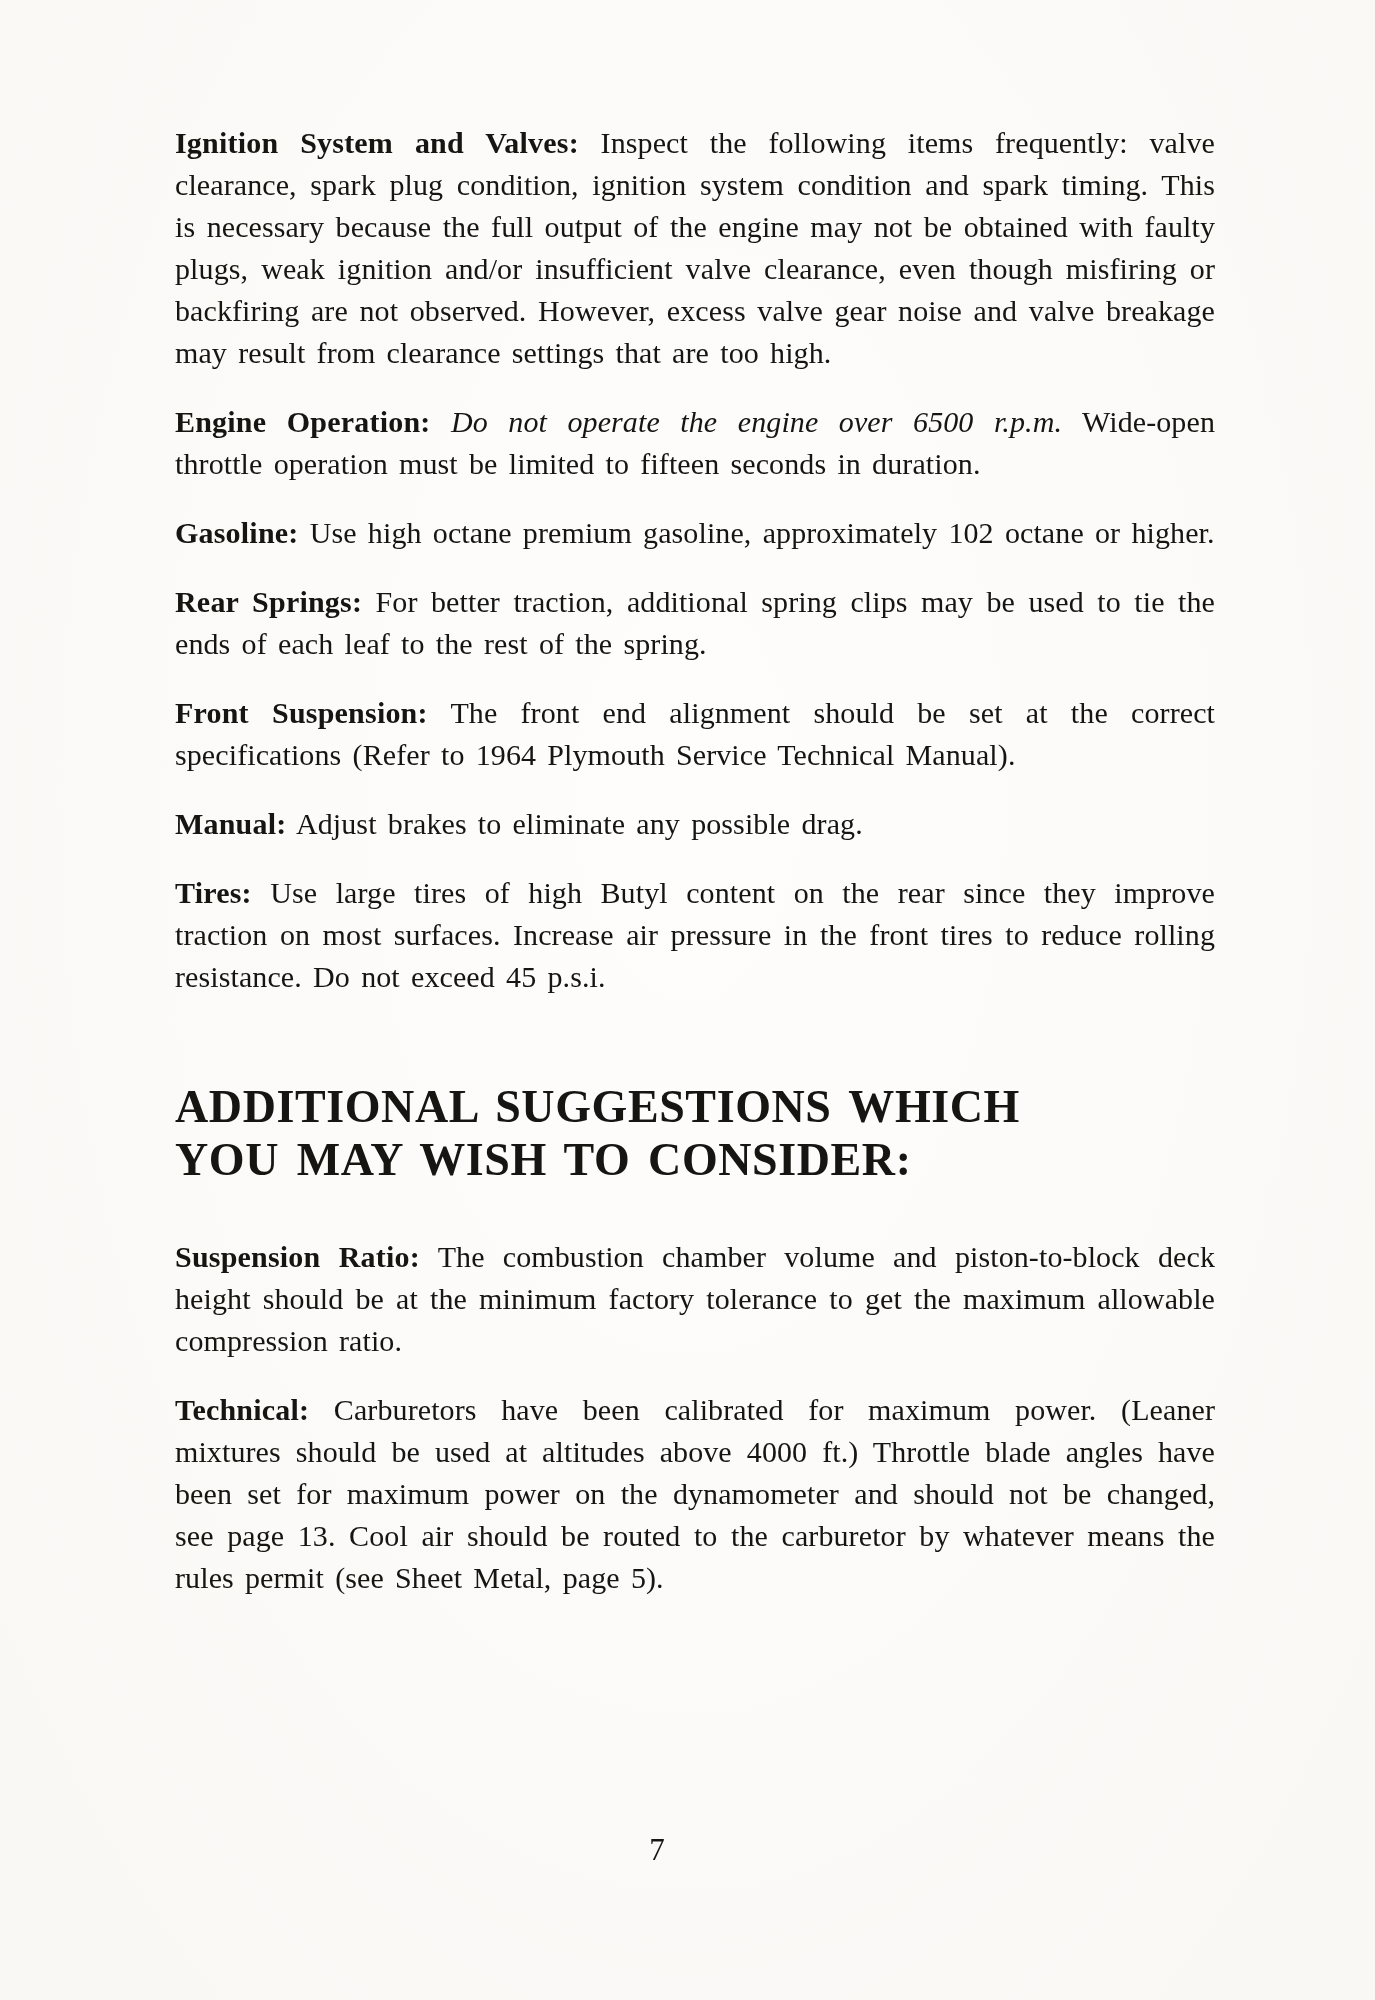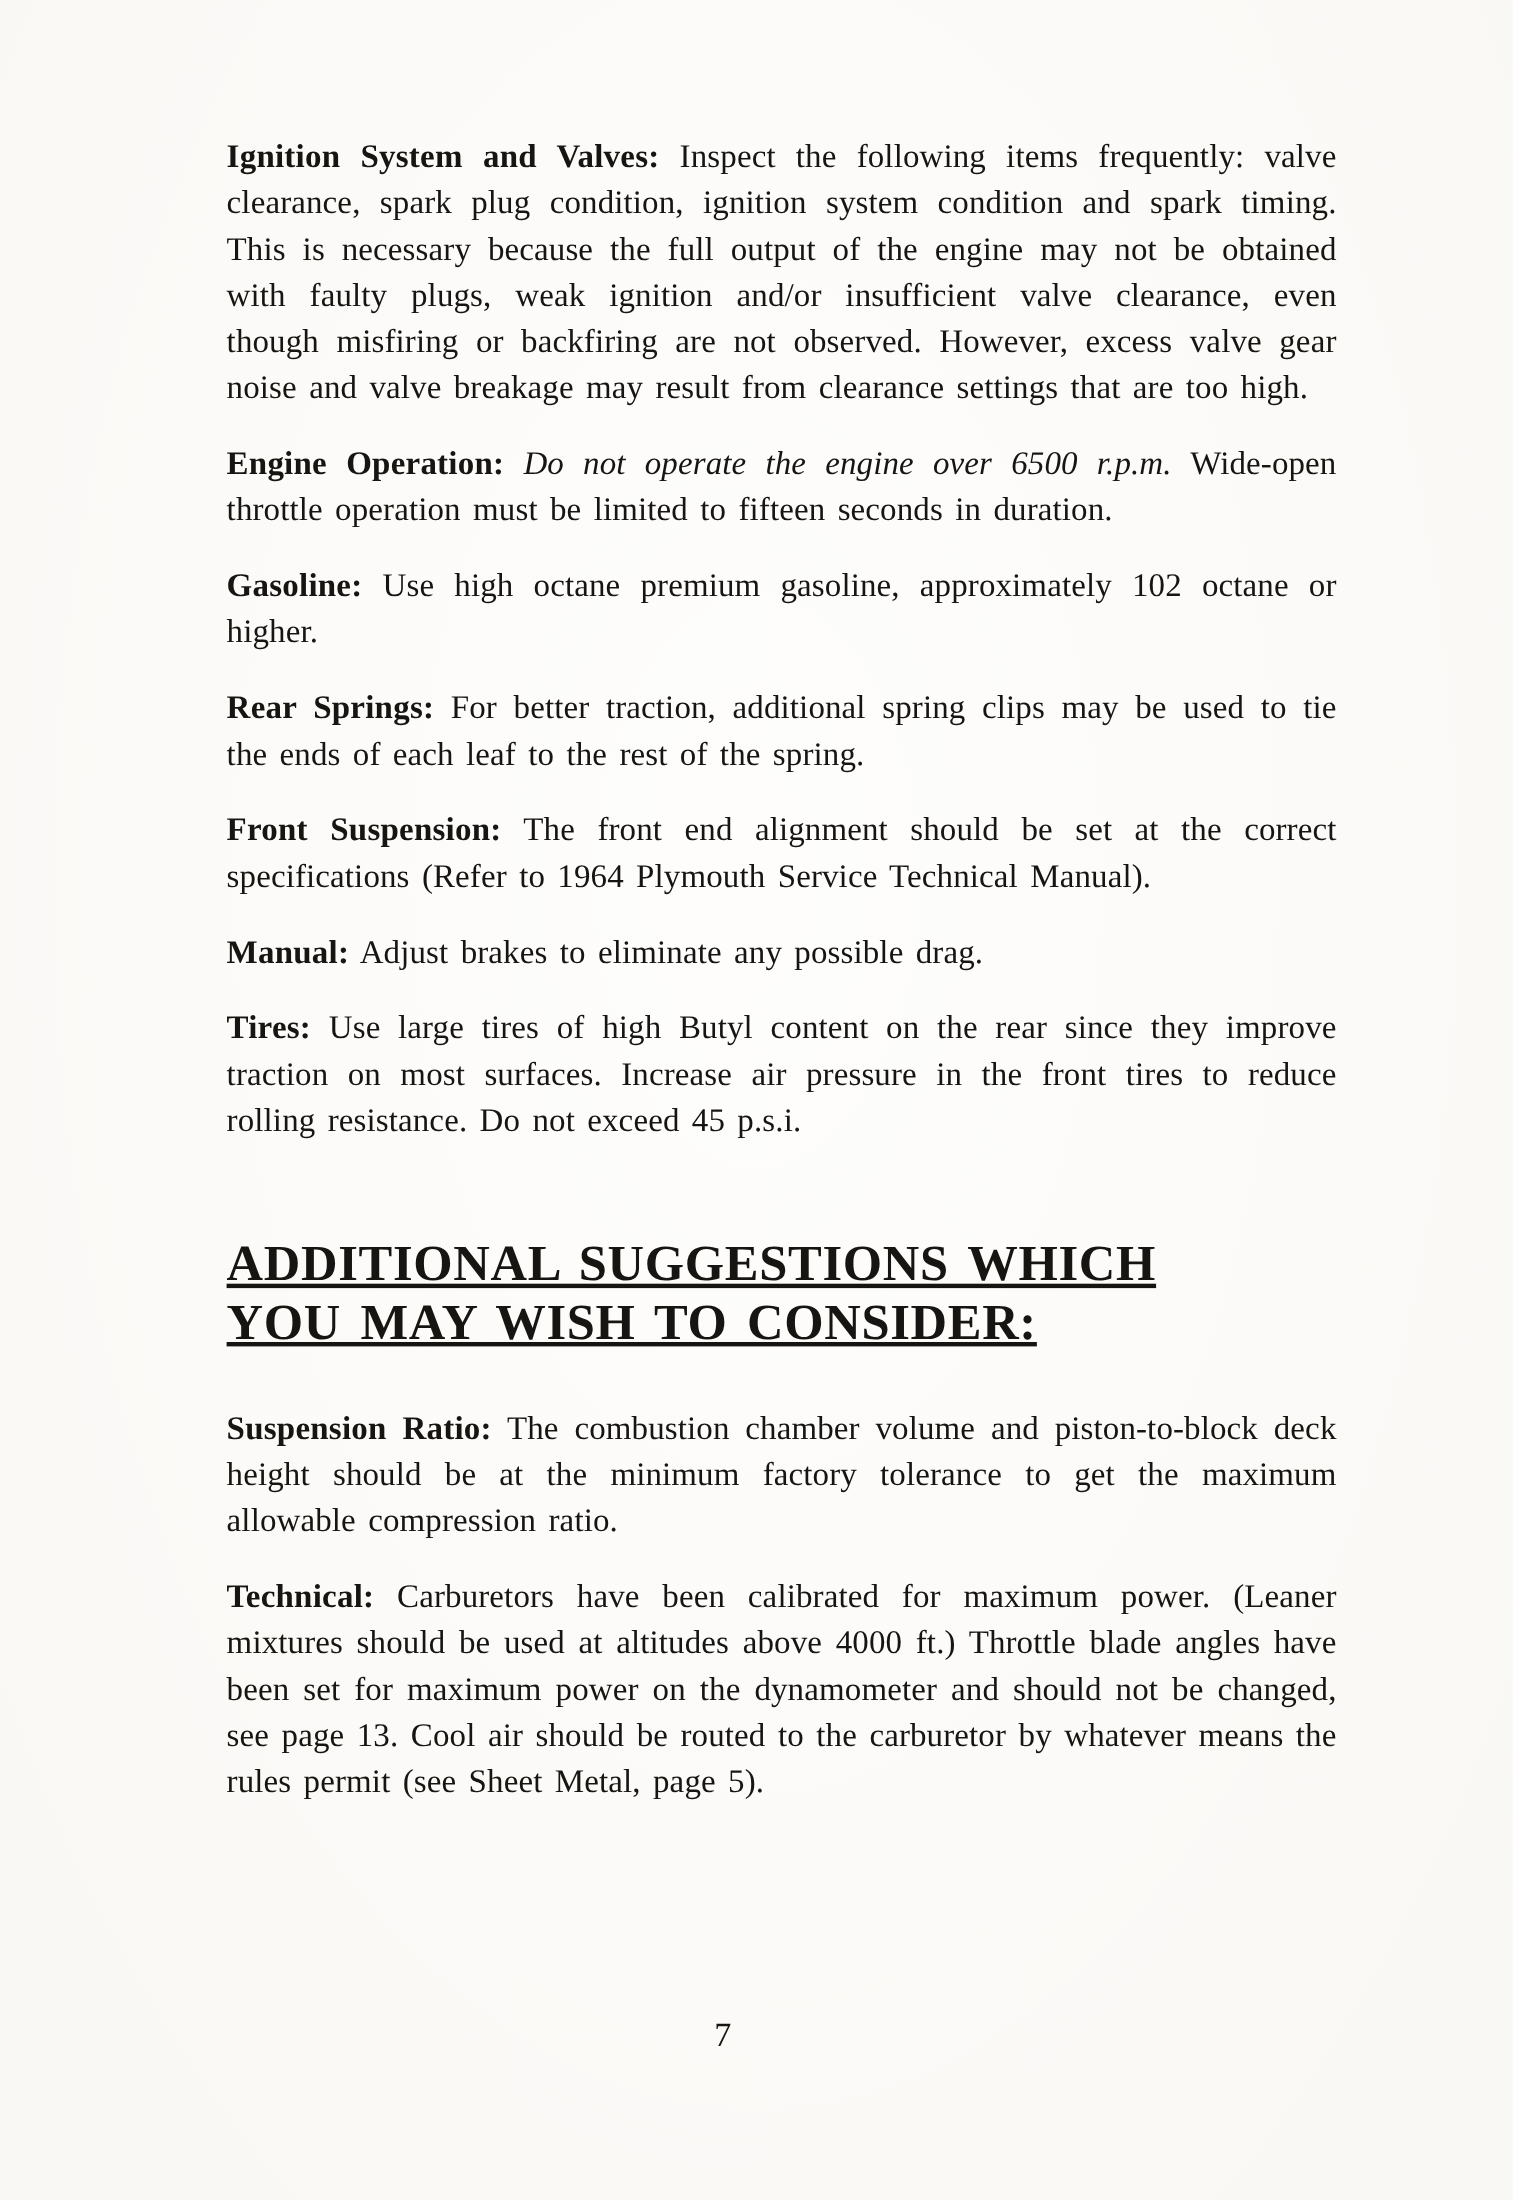--- a/index.html
+++ b/index.html
@@ -15,21 +15,20 @@
     color: var(--ink);
   }
   .page {
     position: relative;
     width: 1375px;
     height: 2000px;
     background:
       radial-gradient(ellipse at 50% 40%, rgba(255,255,255,0.6), rgba(0,0,0,0.012) 90%),
       var(--paper);
     overflow: hidden;
-    padding-left: 31px;
   }
   .content {
     padding: 122px 160px 0 175px; 
   }
   p.para {
     margin: 0 0 27px 0;
     font-size: 30px;
     line-height: 42px;
     text-align: justify;
     word-spacing: 0.12em;
@@ -43,21 +42,21 @@
     font-style: italic;
   }
   h1.heading {
     margin: 82px 0 50px 0;
     font-size: 46px;
     line-height: 53px;
     font-weight: bold;
     letter-spacing: 0.6px;
     word-spacing: 0.12em;
   }
-  h1.heading .hline { display: block; text-decoration: underline; }
+  h1.heading .hline { display: block; }
   .pageno {
     position: absolute;
     top: 1834px;
     left: 657px;
     transform: translateX(-50%);
     font-size: 31px;
     line-height: 1;
     color: var(--ink);
   }
 </style>

